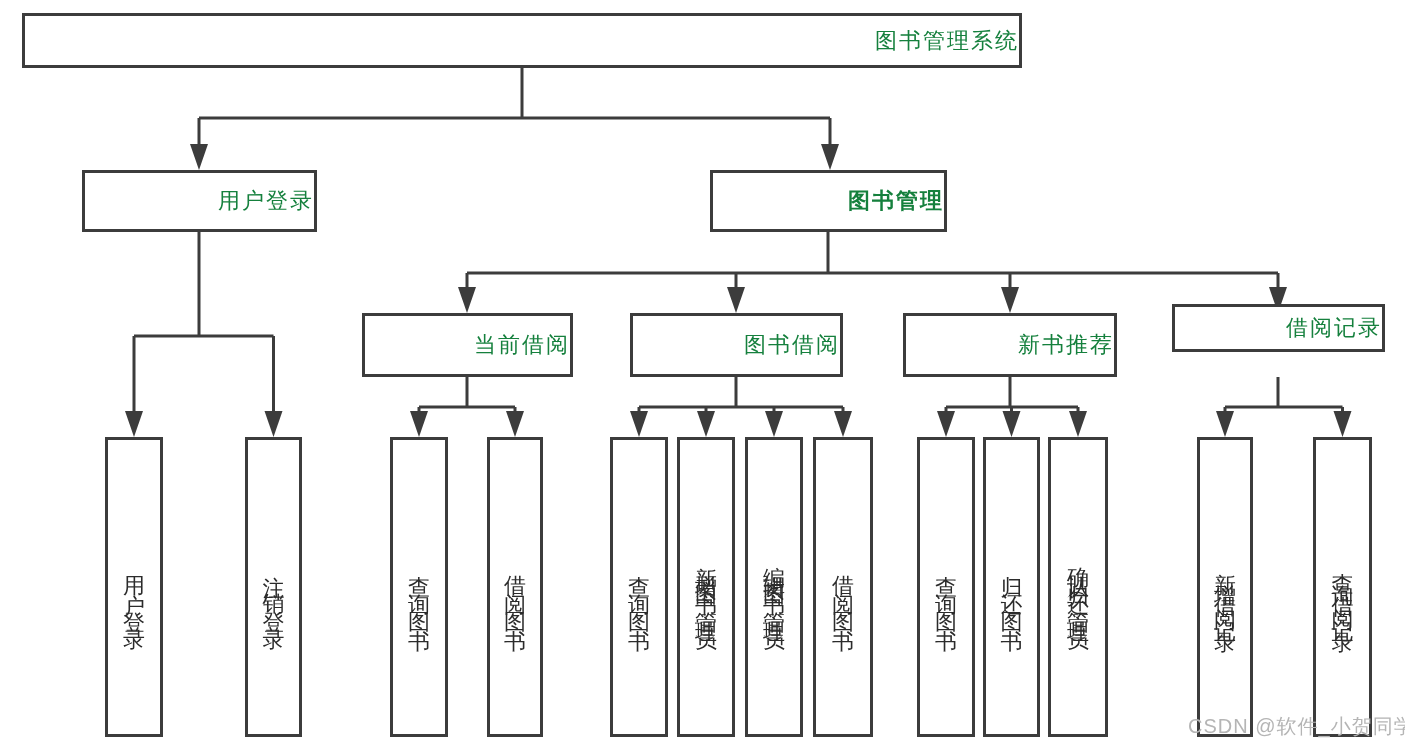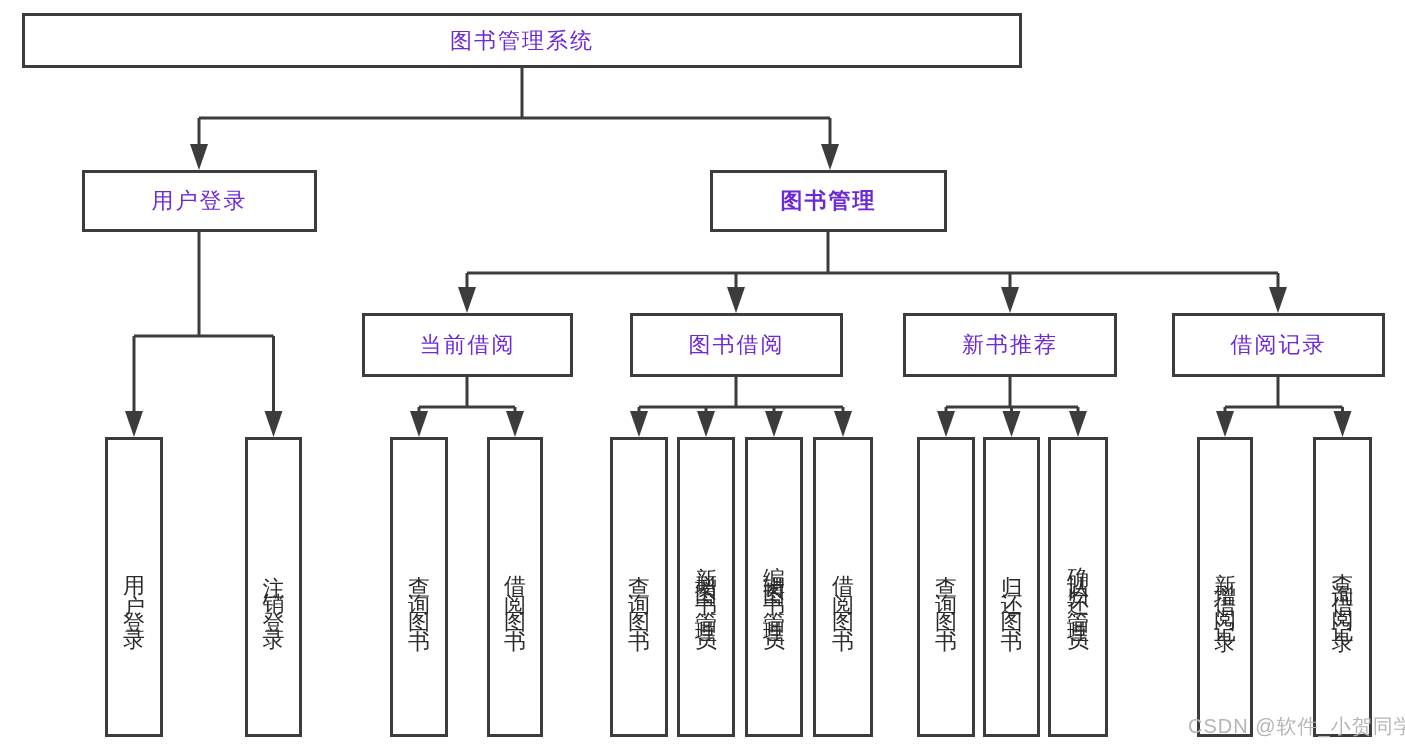--- a/index.html
+++ b/index.html
@@ -21,22 +21,22 @@
     top: 0;
     pointer-events: none;
   }
   .node {
     position: absolute;
     box-sizing: border-box;
     border: 3px solid #3c3c3c;
     background: #ffffff;
     display: flex;
     align-items: center;
-    justify-content: center;
-    color: #6d28d9;
+    justify-content: flex-end;
+    color: #15803d;
     font-size: 22px;
     letter-spacing: 2px;
     white-space: nowrap;
   }
   .leaf {
     position: absolute;
     box-sizing: border-box;
     border: 3px solid #3c3c3c;
     background: #ffffff;
     top: 437px;
@@ -116,21 +116,21 @@
 
   <div class="node" style="left:362px; top:313px; width:211px; height:64px;">
     <span>当前借阅</span>
   </div>
   <div class="node" style="left:630px; top:313px; width:213px; height:64px;font-family:Liberation Serif, serif;">
     <span>图书借阅</span>
   </div>
   <div class="node" style="left:903px; top:313px; width:214px; height:64px;">
     <span>新书推荐</span>
   </div>
-  <div class="node" style="left:1172px; top:313px; width:213px; height:64px;">
+  <div class="node" style="left:1172px; top:304px; width:213px; height:48px;">
     <span>借阅记录</span>
   </div>
 
   <div class="leaf sp-w" style="left:105px; width:58px;">
     <span class="vtext">用户登录</span>
   </div>
   <div class="leaf sp-w" style="left:245px; width:57px;">
     <span class="vtext">注销登录</span>
   </div>
 

